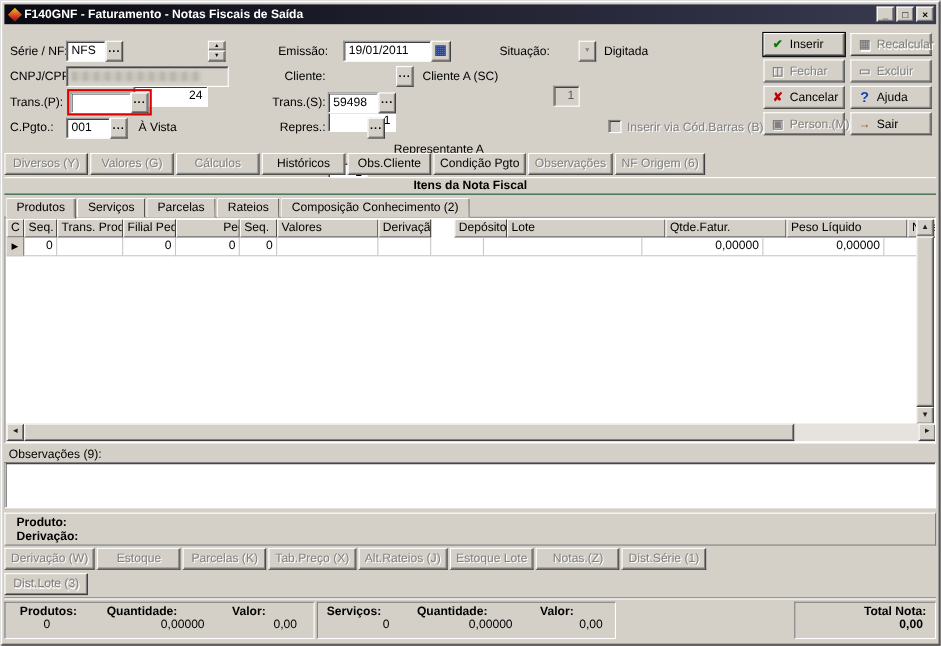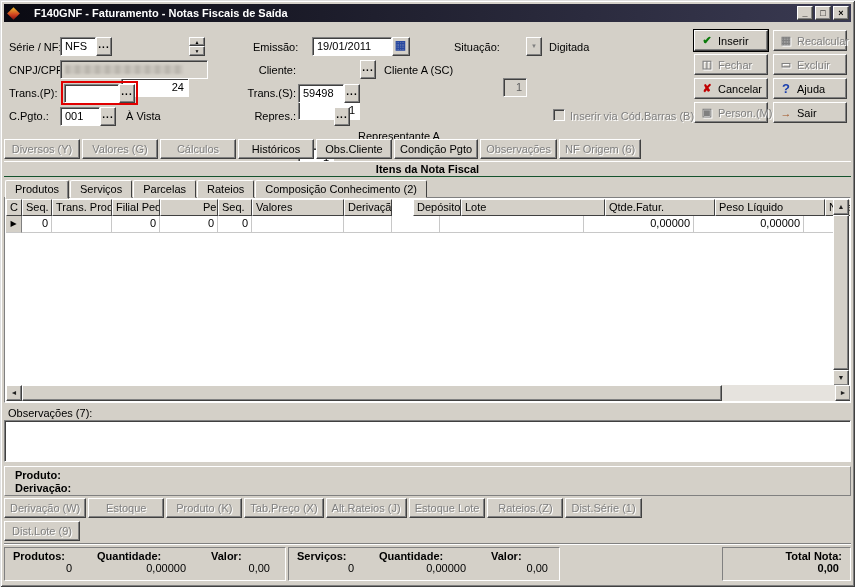--- a/index.html
+++ b/index.html
@@ -17,21 +17,21 @@
   .titlebar {
     position:absolute; left:4px; top:4px; width:847px; height:18px;
     background:linear-gradient(90deg,#0a0a12,#3a3a52);
     display:flex; align-items:center; padding:0 2px;
   }
   .app-icon {
     width:9px; height:9px; margin-left:3px;
     background:linear-gradient(135deg,#f0c030 0%,#d04020 60%,#801010 100%);
     transform:rotate(45deg); flex:0 0 auto;
   }
-  .title-text { color:#fff; font-weight:bold; margin-left:16px; flex:1; white-space:nowrap; }
+  .title-text { color:#fff; font-weight:bold; margin-left:4px; flex:1; white-space:nowrap; }
   .tb-ctl {
     width:16px; height:14px; margin-left:2px; background:#d4d0c8;
     border:1px solid; border-color:#fff #404040 #404040 #fff;
     box-shadow: inset -1px -1px 0 #808080;
     font-size:9px; line-height:12px; text-align:center; font-weight:bold; color:#000;
   }
 
   
   .raised {
     background:#d4d0c8;
@@ -297,45 +297,45 @@
       <div class="thumb raised"></div>
       <div class="sb-btn raised" style="bottom:0;left:0;">▼</div>
     </div>
     <div class="hscroll">
       <div class="sb-btn raised" style="left:0;top:0;">◄</div>
       <div class="thumb raised"></div>
       <div class="sb-btn raised" style="right:0;top:0;">►</div>
     </div>
   </div>
 
-  <div class="lbl" style="left:8px;top:407px;">Observações (7):</div>
+  <div class="lbl" style="left:8px;top:407px;">Observações (9):</div>
   <div class="obs-area sunken"></div>
 
   <div class="detail-panel">
     <div class="dl" style="top:2px;">Produto:</div>
     <div class="dl" style="top:15px;">Derivação:</div>
   </div>
 
   <div class="btn-row" style="left:4px;top:498px;">
     <div class="tbtn raised dis-txt">Derivação (W)</div>
     <div class="tbtn raised dis-txt">Estoque</div>
-    <div class="tbtn raised dis-txt">Produto (K)</div>
+    <div class="tbtn raised dis-txt">Parcelas (K)</div>
     <div class="tbtn raised dis-txt">Tab.Preço (X)</div>
     <div class="tbtn raised dis-txt">Alt.Rateios (J)</div>
     <div class="tbtn raised dis-txt">Estoque Lote</div>
-    <div class="tbtn raised dis-txt">Rateios.(Z)</div>
+    <div class="tbtn raised dis-txt">Notas.(Z)</div>
     <div class="tbtn raised dis-txt">Dist.Série (1)</div>
   </div>
   <div class="btn-row" style="left:4px;top:521px;">
-    <div class="tbtn raised dis-txt">Dist.Lote (9)</div>
+    <div class="tbtn raised dis-txt">Dist.Lote (3)</div>
   </div>
 
   <div class="sep"></div>
   <div class="stat-panel" style="left:4px;width:282px;">
-    <div class="stat" style="width:62px;">
+    <div class="stat" style="width:62px;align-items:center;">
       <div class="stat-label">Produtos:</div>
       <div class="stat-value">0</div>
     </div>
     <div class="stat" style="width:92px;">
       <div class="stat-label">Quantidade:</div>
       <div class="stat-value">0,00000</div>
     </div>
     <div class="stat" style="width:62px;">
       <div class="stat-label">Valor:</div>
       <div class="stat-value">0,00</div>

